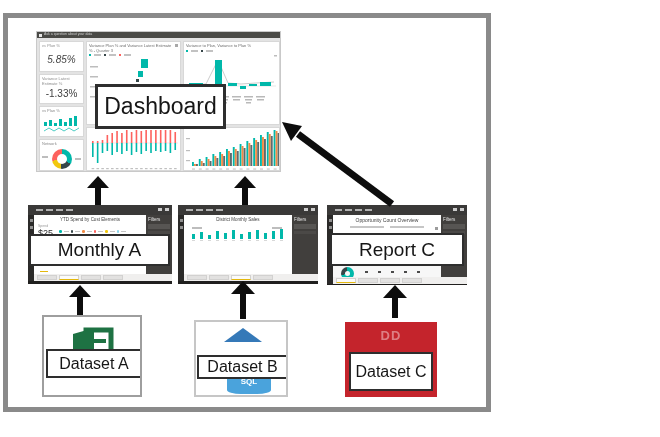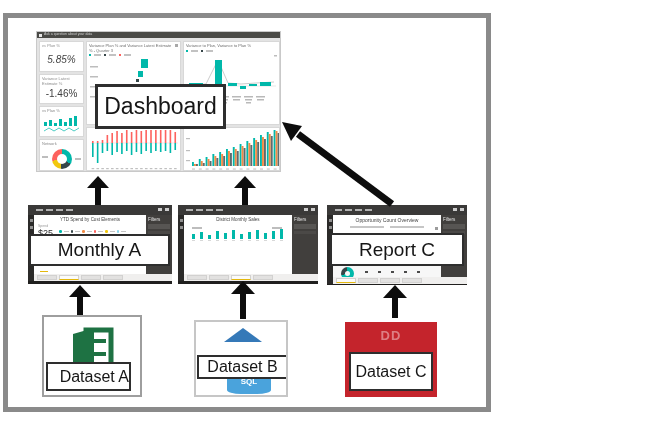--- a/index.html
+++ b/index.html
@@ -80,21 +80,21 @@
       <span class="qicon"></span>
       <span class="qtext">Ask a question about your data</span>
     </div>
 
     <div class="tile" style="left:2px;top:9px;width:45px;height:31px;font-style:italic;">
       <div class="t4">vs Plan %</div>
       <div class="kpi-val">5.85%</div>
     </div>
     <div class="tile" style="left:2px;top:42px;width:45px;height:30px;">
       <div class="t4">Variance Latest Estimate %</div>
-      <div class="kpi-val" style="margin-top:2px;">-1.46%</div>
+      <div class="kpi-val" style="margin-top:2px;">-1.33%</div>
     </div>
     <div class="tile" style="left:2px;top:74px;width:45px;height:31px;">
       <div class="t4">vs Plan %</div>
       <svg width="40" height="20" viewBox="0 0 40 20">
         <rect x="2" y="8" width="3" height="4" fill="#01b8aa"></rect>
         <rect x="7" y="6" width="3" height="6" fill="#01b8aa"></rect>
         <rect x="12" y="9" width="3" height="3" fill="#01b8aa"></rect>
         <rect x="17" y="5" width="3" height="7" fill="#01b8aa"></rect>
         <rect x="22" y="8" width="3" height="4" fill="#01b8aa"></rect>
         <rect x="27" y="4" width="3" height="8" fill="#01b8aa"></rect>
@@ -481,21 +481,21 @@
     </div>
   </div>
 
   <div class="dataset" style="left:42px;top:315px;width:100px;height:82px;">
     <svg width="44" height="48" viewBox="0 0 44 48" style="display:block;margin:8px auto 0;">
       <rect x="16" y="5" width="25" height="38" fill="#ffffff" stroke="#1e7243" stroke-width="5"></rect>
       <rect x="24" y="14" width="12" height="4" fill="#1e7243"></rect>
       <rect x="24" y="27" width="12" height="4" fill="#1e7243"></rect>
       <polygon points="3,9 24,3 24,45 3,39" fill="#1e7243"></polygon>
     </svg>
-    <div class="tag ds" style="left:2px;top:45px;width:85px;height:29px;justify-content:flex-end;">
+    <div class="tag ds" style="left:2px;top:32px;width:96px;height:29px;">
       <span>Dataset A</span>
     </div>
   </div>
 
   <div class="dataset" style="left:194px;top:320px;width:94px;height:77px;border-color:#c6c6c6;">
     <div class="roof" style="left:28px;top:6px;width:38px;height:14px;"></div>
     <div class="cylinder" style="left:31px;top:48px;width:44px;height:24px;">
       <div style="font-size:8px;margin-top:7px;">SQL</div>
     </div>
     <div class="tag ds" style="left:1px;top:33px;width:91px;height:24px;">

